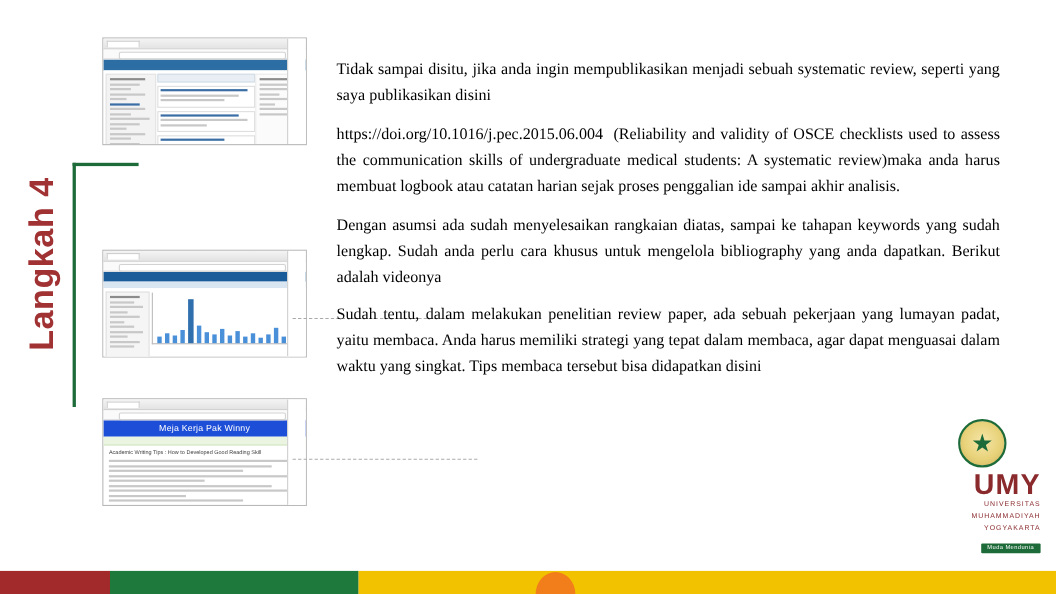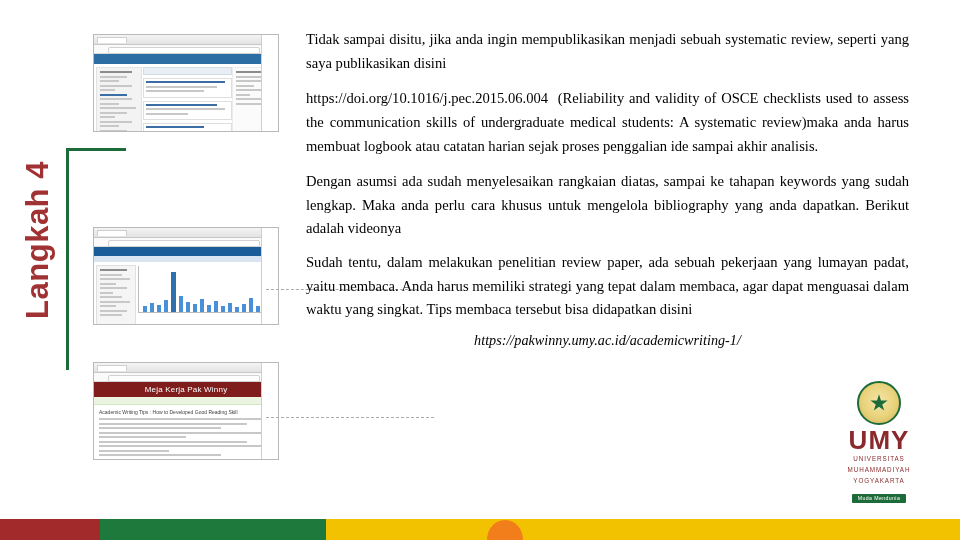--- a/index.html
+++ b/index.html
@@ -137,21 +137,21 @@
   #thumb2 .chart .bar {
     position: absolute; bottom: 0; width: 4px; background: #4a90d9;
   }
   #thumb2 .chart .peak {
     position: absolute; bottom: 0; width: 5px; background: #2f6fae;
   }
 
   
   #thumb3 { left: 93px; top: 362px; width: 186px; height: 98px; }
   #thumb3 .green-title {
-    background: #7f1d1d; color: #ffffff; text-align: center;
+    background: #1d4ed8; color: #ffffff; text-align: center;
     font-family: "Liberation Sans", sans-serif; font-size: 8px;
     padding: 3px 0 3px 0; letter-spacing: .2px;
   }
   #thumb3 .green-sub {
     background: #eaf4e1; height: 7px; border-bottom: 1px solid #d4e6c4;
   }
   #thumb3 .content { padding: 4px 5px; }
   #thumb3 .heading {
     font-family: "Liberation Sans", sans-serif; font-size: 5px;
     color: #3f3f3f; margin-bottom: 3px;
@@ -160,21 +160,21 @@
   
   .thumb .rstrip {
     position: absolute; right: 0; top: 0; bottom: 0; width: 16px;
     background: #ffffff; border-left: 1px solid #cfcfcf;
   }
 
   
   .text-col {
     position: absolute;
     left: 306px;
-    top: 28px;
+    top: 52px;
     width: 603px;
   }
   .para {
     font-family: "Liberation Serif", serif;
     font-size: 14.6px;
     line-height: 1.62;
     color: #000000;
     text-align: justify;
     margin: 0 0 12px 0;
   }
@@ -210,24 +210,24 @@
   .bb-yellow { flex: 1; background: #f2c200; }
   .bb-dot {
     position: absolute; left: 487px; bottom: -6px;
     width: 36px; height: 26px; background: #f27d1b;
     border-radius: 18px 18px 0 0 / 20px 20px 0 0;
   }
 
   
   .logo {
     position: absolute;
-    right: 28px;
+    right: 14px;
     bottom: 36px;
     width: 106px;
-    text-align: center;
+    text-align: right;
     font-family: "Liberation Sans", sans-serif;
     color: #7a2326;
   }
   .logo .crest {
     width: 40px; height: 40px; margin: 0 auto 2px auto;
     border: 2px solid #1e6b3a; border-radius: 50%;
     background: radial-gradient(circle at 50% 45%, #f5e6a8 0%, #e8d27a 55%, #c9b05a 100%);
     position: relative;
   }
   .logo .crest::after {
@@ -388,26 +388,25 @@
 </div>
 
 <div class="dash" id="dash1"></div>
 <div class="dash" id="dash2"></div>
 
 <div class="text-col">
   <p class="para">Tidak sampai disitu, jika anda ingin mempublikasikan menjadi sebuah systematic review, seperti yang saya publikasikan disini</p>
 
   <p class="para"><span class="italic">https://doi.org/10.1016/j.pec.2015.06.004</span>&nbsp;&nbsp;<span>(Reliability and validity of OSCE checklists used to assess the communication skills of undergraduate medical students: A systematic review)maka anda harus membuat logbook atau catatan harian sejak proses penggalian ide sampai akhir analisis.</span></p>
 
-  <p class="para tight">Dengan asumsi ada sudah menyelesaikan rangkaian diatas, sampai ke tahapan keywords yang sudah lengkap. Maka anda perlu cara khusus untuk mengelola bibliography yang anda dapatkan. Berikut adalah videonya</p>
+  <p class="para tight">Dengan asumsi ada sudah menyelesaikan rangkaian diatas, sampai ke tahapan keywords yang sudah lengkap. Sudah anda perlu cara khusus untuk mengelola bibliography yang anda dapatkan. Berikut adalah videonya</p>
 
 
   <p class="para tight">Sudah tentu, dalam melakukan penelitian review paper, ada sebuah pekerjaan yang lumayan padat, yaitu membaca. Anda harus memiliki strategi yang tepat dalam membaca, agar dapat menguasai dalam waktu yang singkat. Tips membaca tersebut bisa didapatkan disini</p>
 
-  <p class="link-line">https://pakwinny.umy.ac.id/academicwriting-1/</p>
 </div>
 
 <div class="logo">
   <div class="crest"></div>
   <div class="umy">UMY</div>
   <div class="sub">UNIVERSITAS</div>
   <div class="sub">MUHAMMADIYAH</div>
   <div class="sub">YOGYAKARTA</div>
   <div class="ribbon">Muda Mendunia</div>
 </div>

